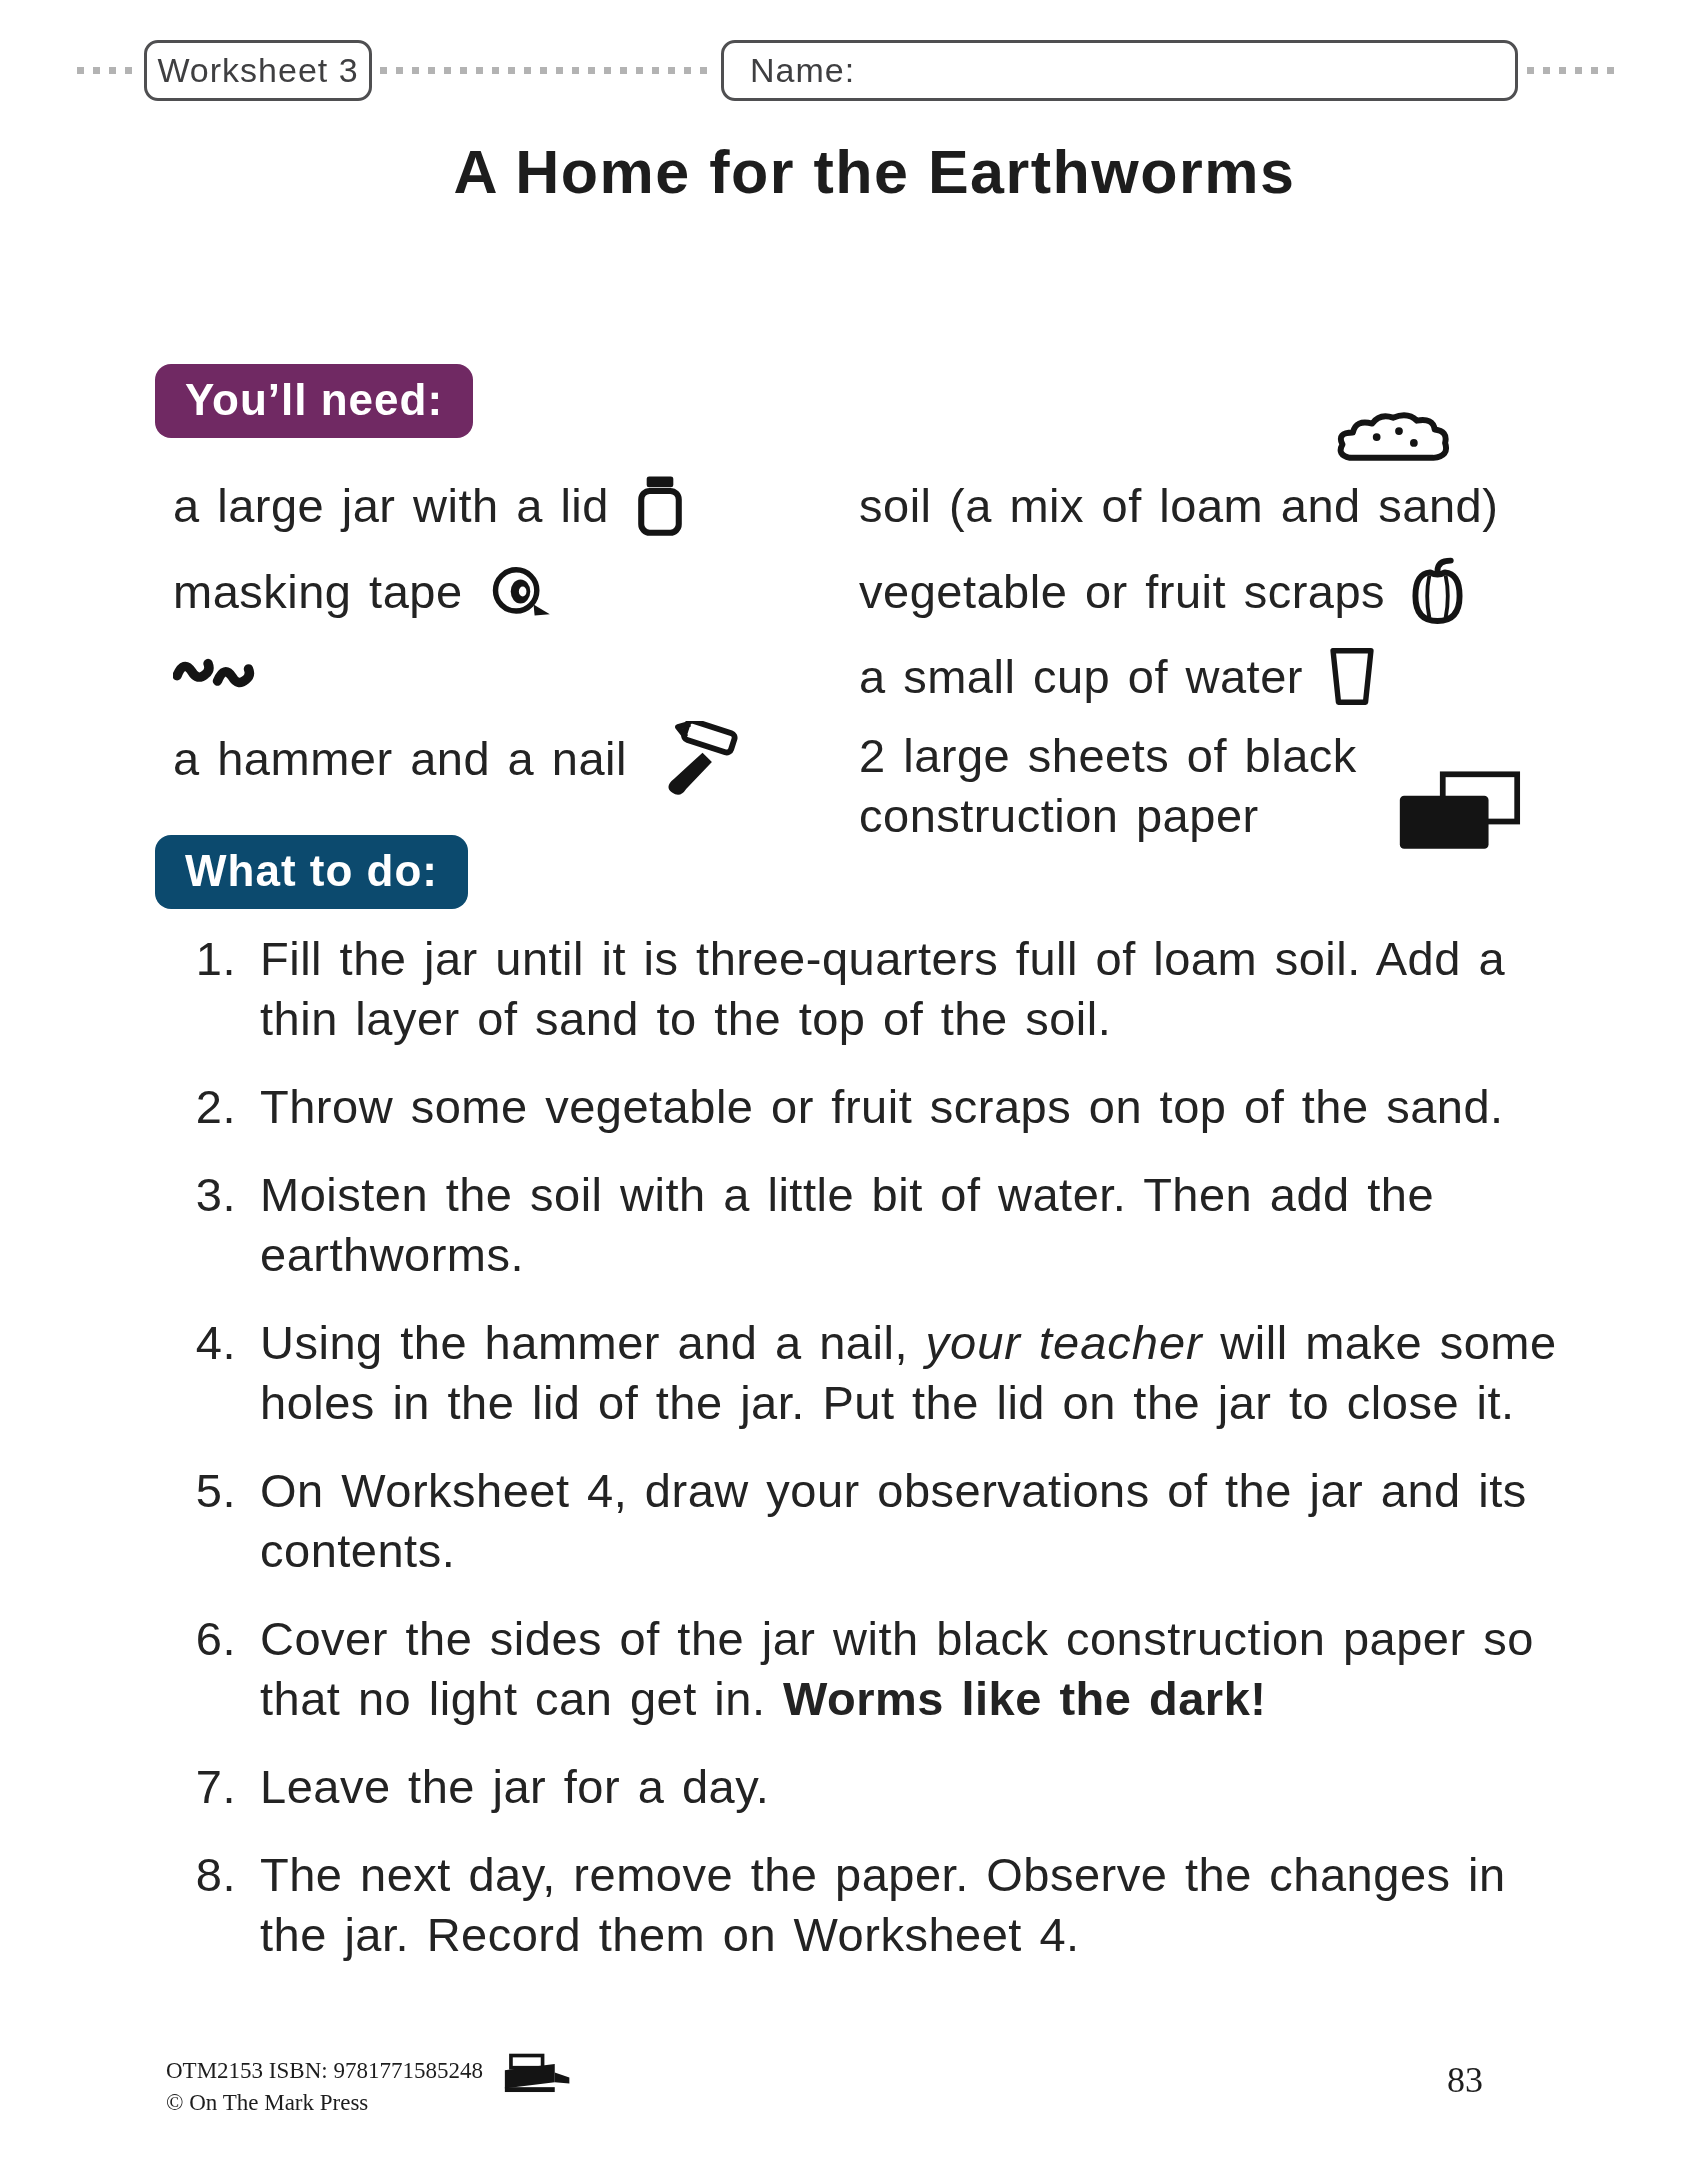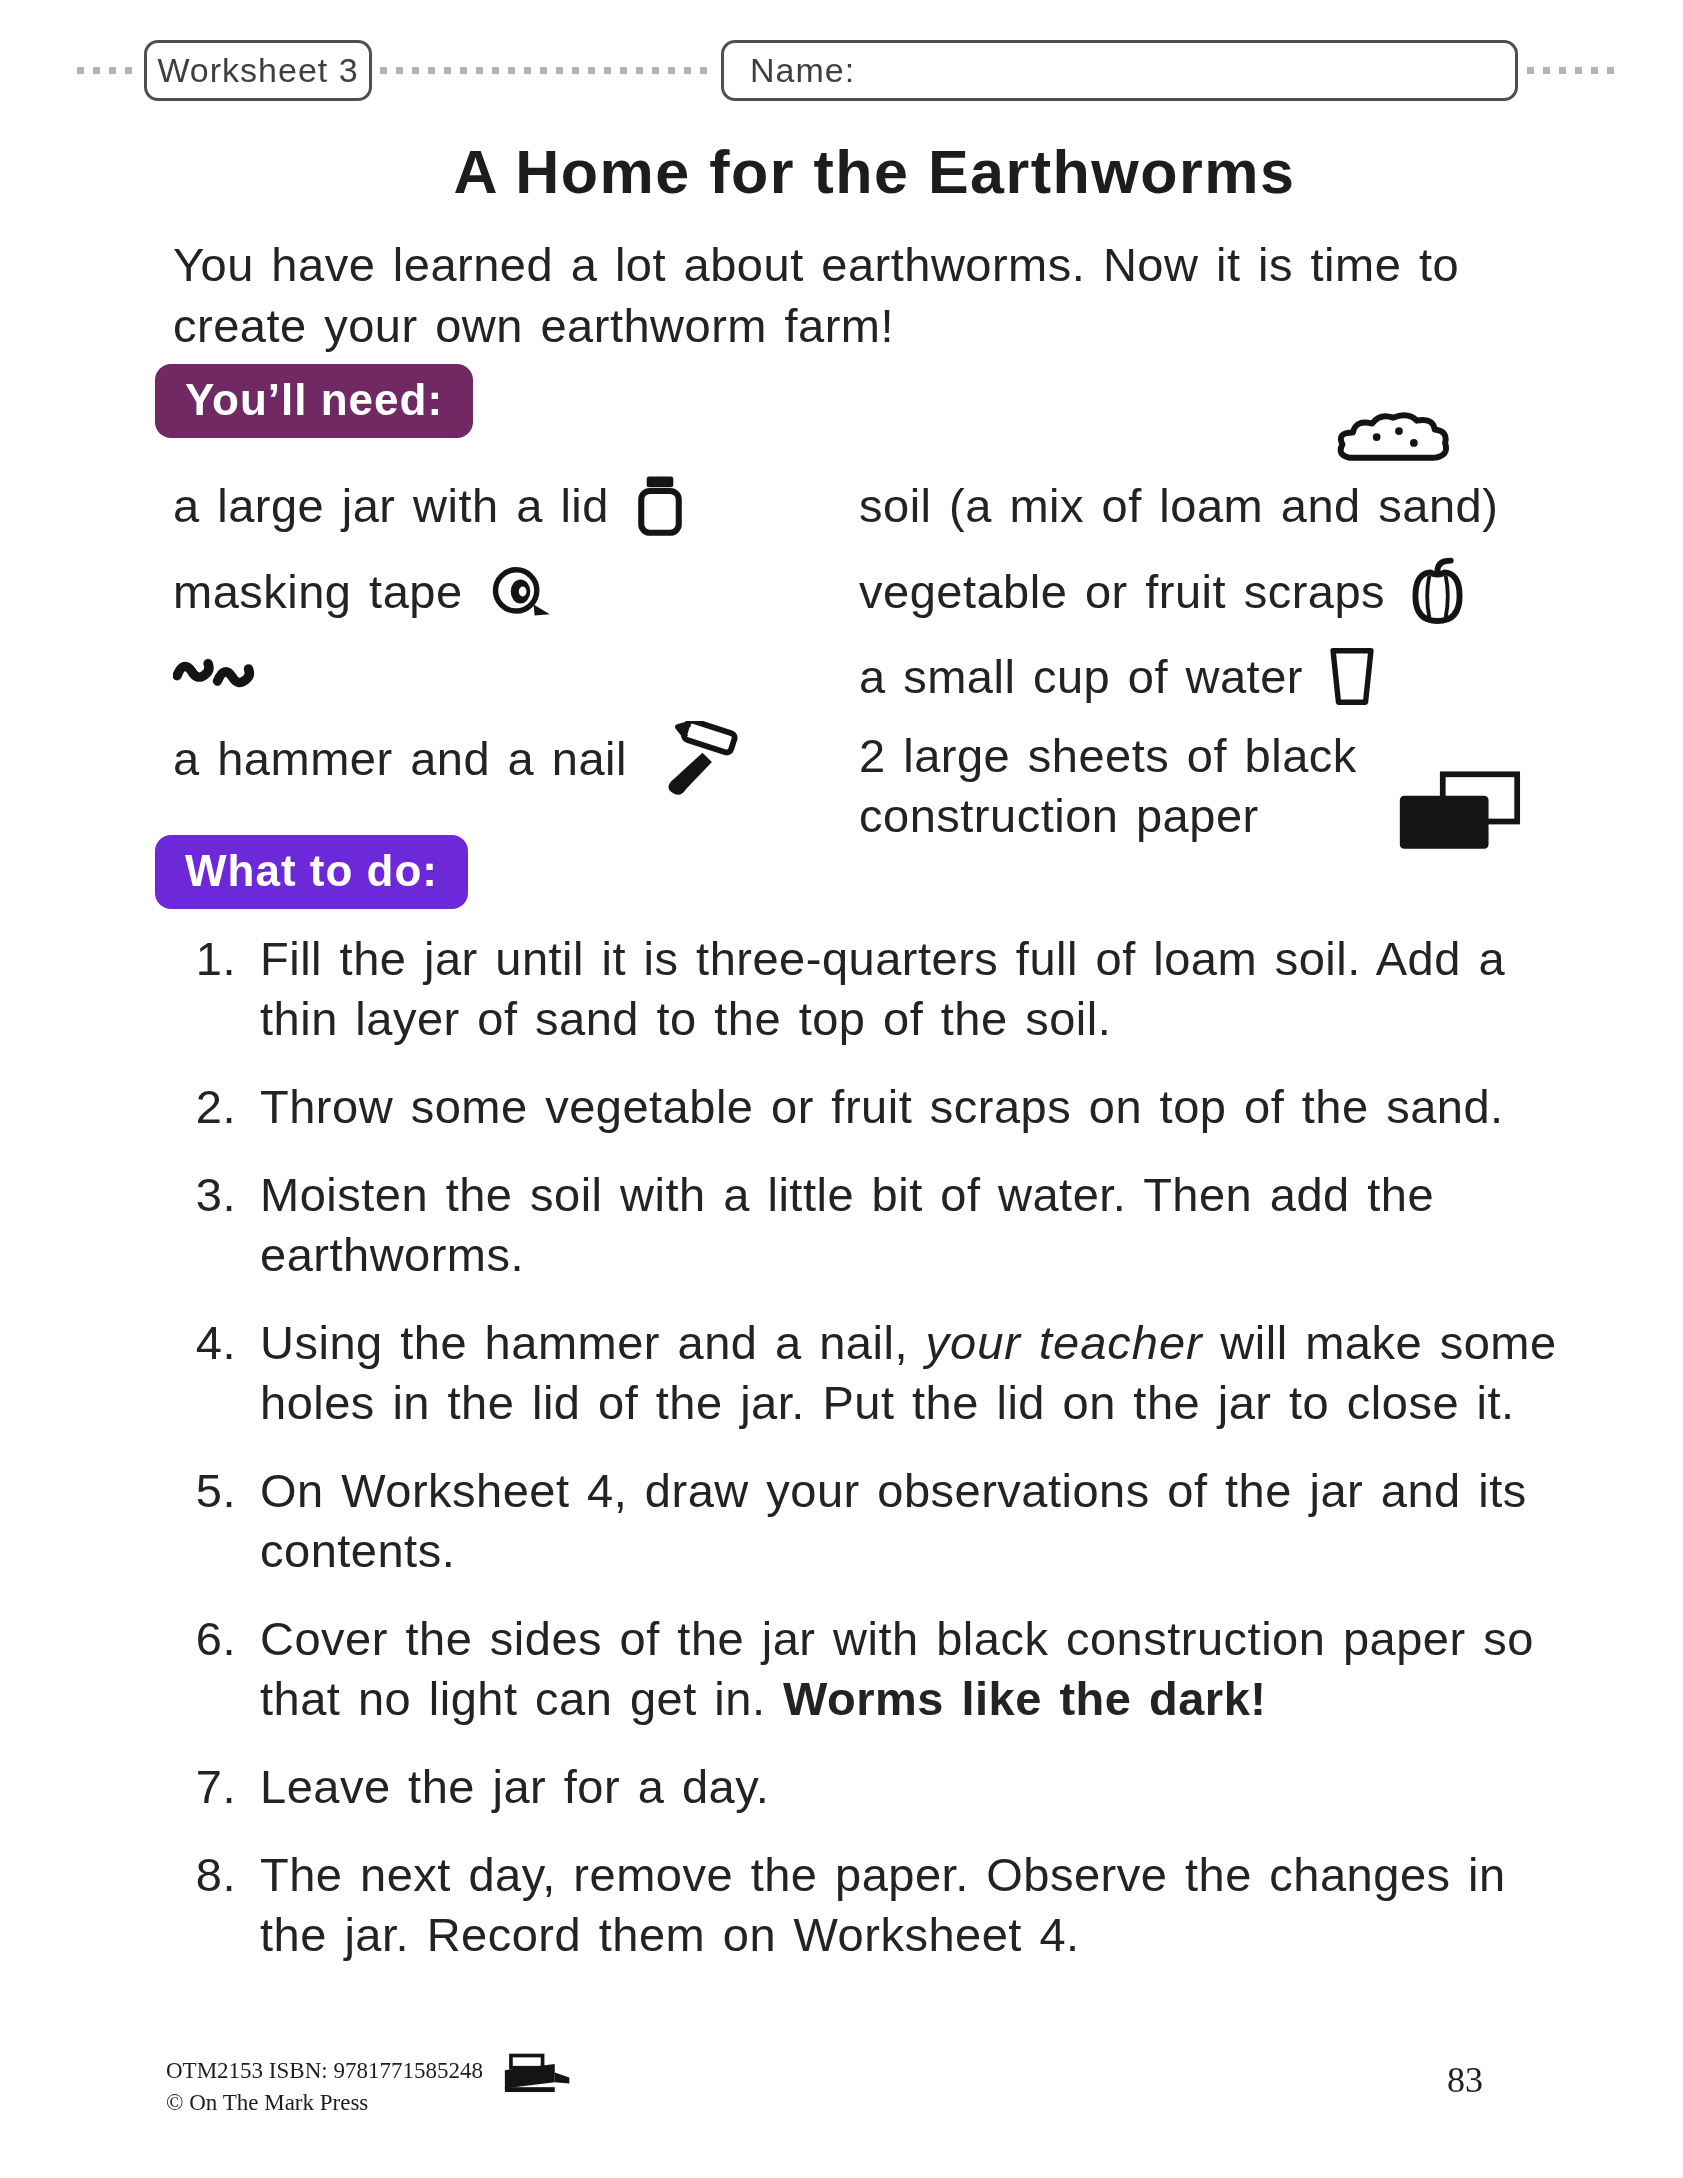--- a/index.html
+++ b/index.html
@@ -93,21 +93,20 @@
   <div class="dotline" style="left:1527px;width:91px;"></div>
 
   <div class="hbox ws">
     <span>Worksheet 3</span>
   </div>
   <div class="hbox nm">
     <span>Name:</span>
   </div>
 
   <div class="title">A Home for the Earthworms</div>
-  <div class="intro">You have learned a lot about earthworms. Now it is time to create your own earthworm farm!</div>
 
   <div class="badge need" style="background: rgb(112, 41, 99);">You’ll need:</div>
 
   <div class="mat" style="left:173px;top:473px;gap:28px;">
     <span class="txt">a large jar with a lid</span>
     <span class="icon">
       <svg width="46" height="61" viewBox="0 0 38 50">
         <rect x="8" y="1" width="22" height="9" rx="2" fill="#141414"></rect>
         <rect x="3.5" y="13" width="31" height="34.5" rx="7" fill="none" stroke="#141414" stroke-width="5"></rect>
       </svg>
@@ -177,21 +176,21 @@
   <div class="mat wrap2" style="left:859px;top:726px;">
     <span class="txt">2 large sheets of black construction paper</span>
   </div>
   <span class="paper-float icon">
     <svg width="129" height="83" viewBox="0 0 90 58">
       <rect x="34" y="3" width="52" height="33" fill="#ffffff" stroke="#141414" stroke-width="4"></rect>
       <rect x="4" y="18" width="62" height="37" rx="3" fill="#141414"></rect>
     </svg>
   </span>
 
-  <div class="badge todo" style="background: #6d28d9;">What to do:</div>
+  <div class="badge todo" style="background: #0c4a6e;">What to do:</div>
 
   <div class="steps">
       <div class="step">
         <span class="step-num">1.</span>
         <span class="step-text"><span>Fill the jar until it is three-quarters full of loam soil. Add a thin layer of sand to the top of the soil.</span></span>
       </div>
       <div class="step">
         <span class="step-num">2.</span>
         <span class="step-text"><span>Throw some vegetable or fruit scraps on top of the sand.</span></span>
       </div>

